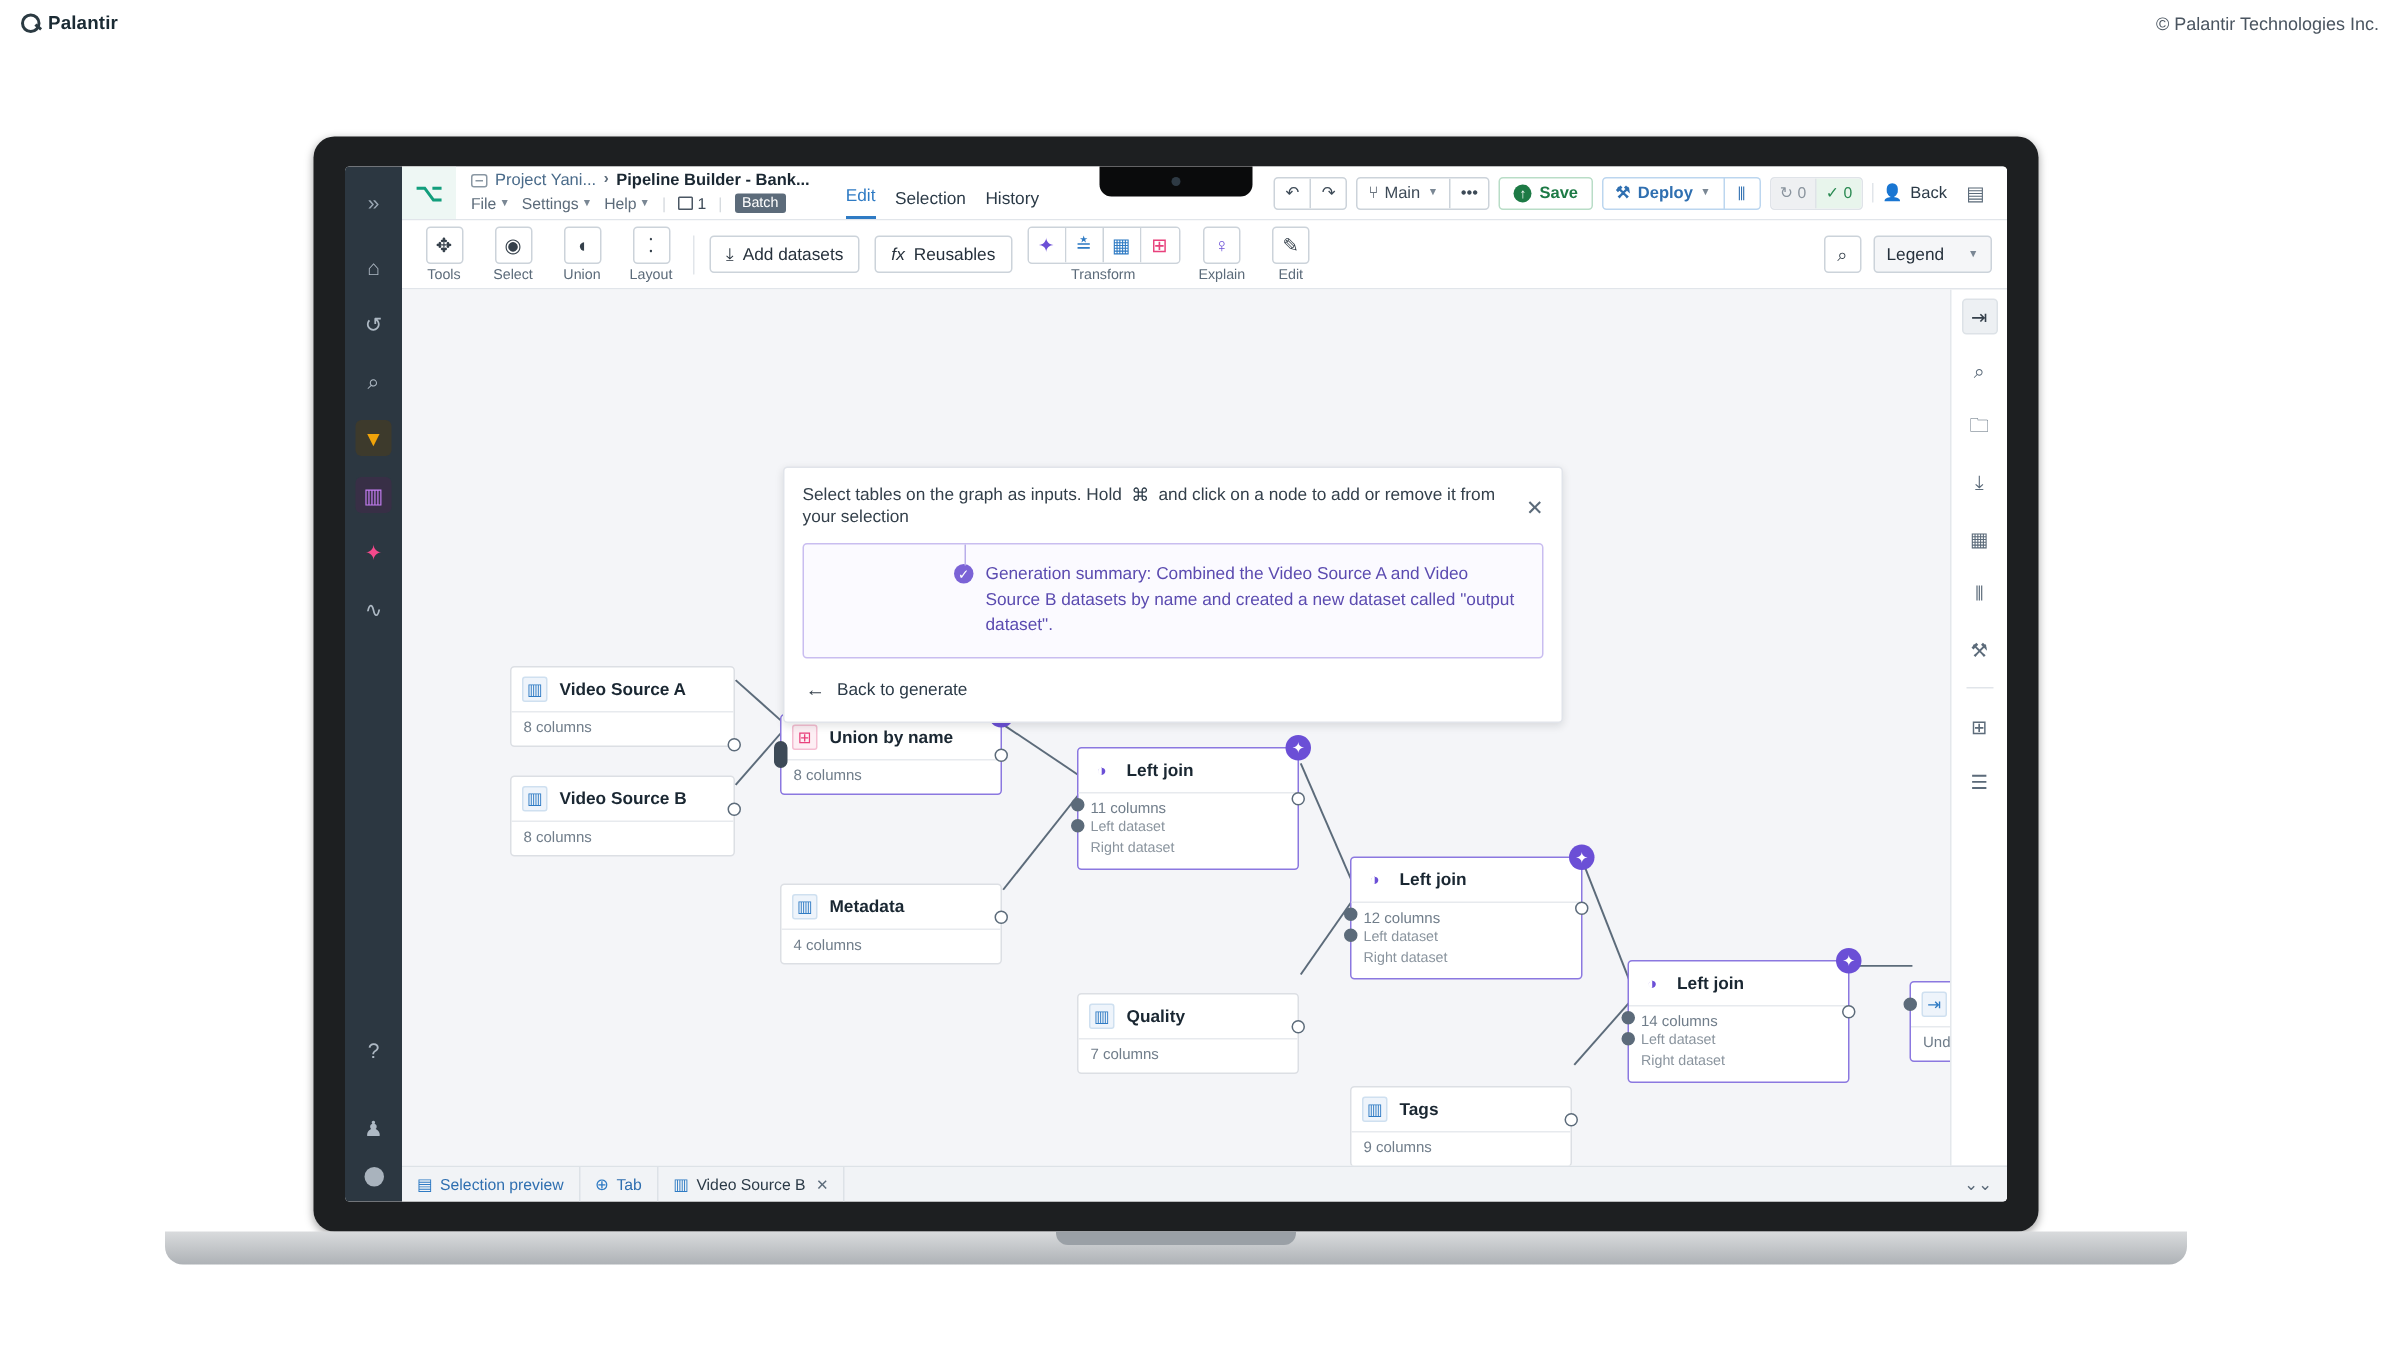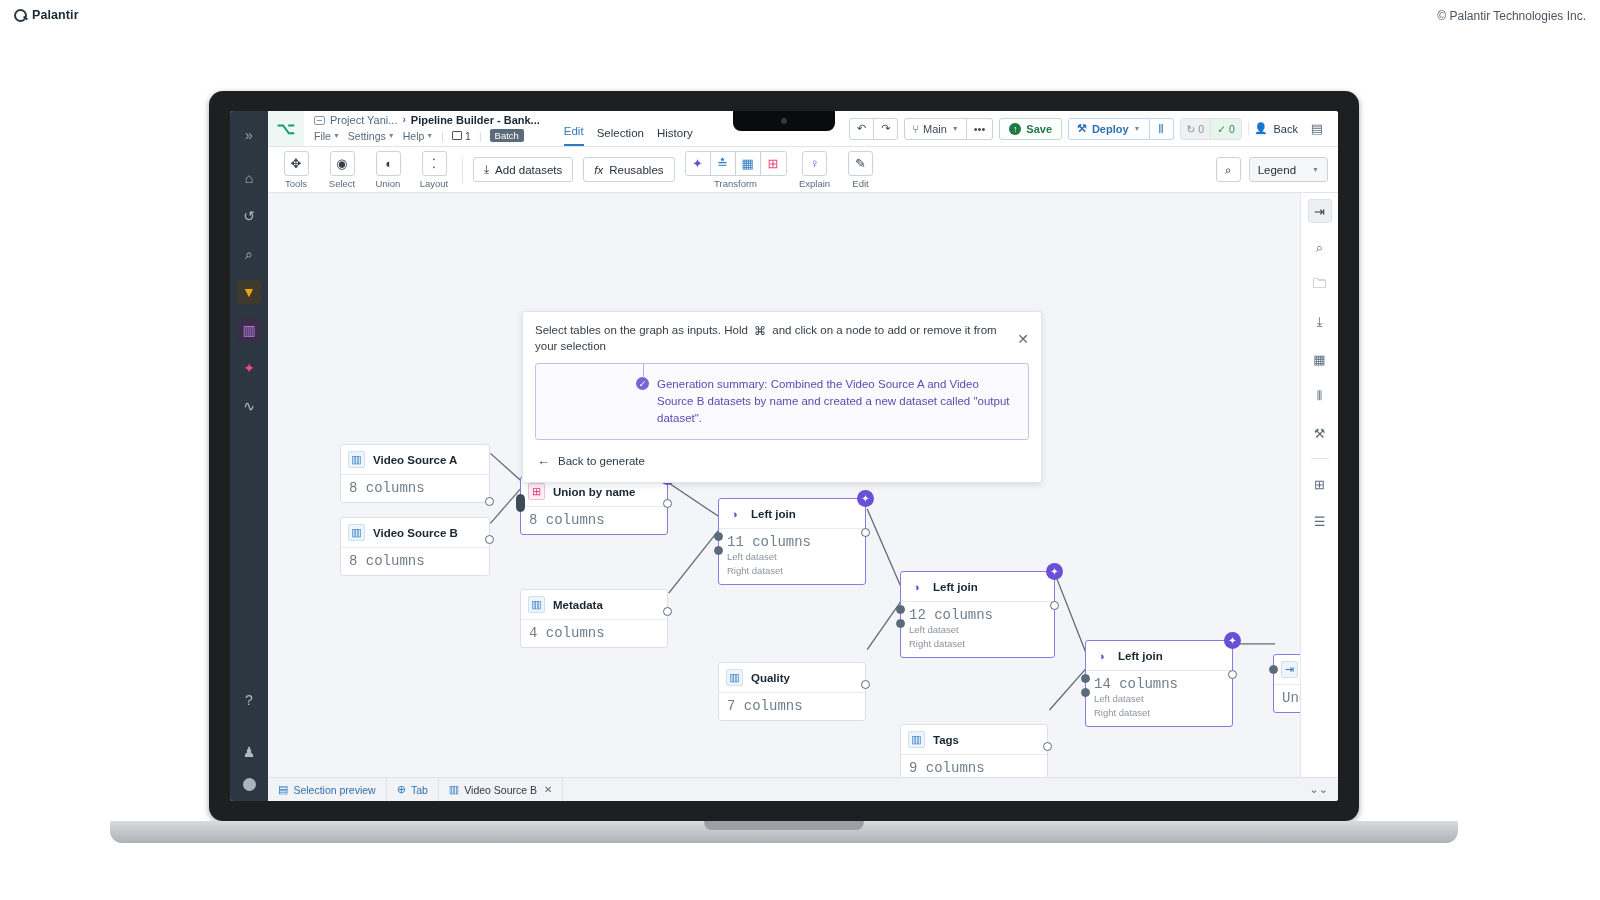--- a/index.html
+++ b/index.html
@@ -154,21 +154,21 @@
   .node { position: absolute; background: #fff; border: 1px solid #dcdfe4; border-radius: 3px; z-index: 5; }
   .node.transform { border: 1px solid #8b78e0; }
   .node-head { display: flex; align-items: center; gap: 8px; padding: 6px 8px 6px 7px; border-bottom: 1px solid #e7eaee; }
   .node-ico { width: 17px; height: 17px; border-radius: 2px; display: flex; align-items: center; justify-content: center; font-size: 11px; flex: 0 0 17px; }
   .ico-table { background: #eef4fb; color: #2f7bc4; border: 1px solid #cfe0f0; }
   .ico-union { background: #fdeff4; color: #e8417c; border: 1px solid #f4bdd1; }
   .ico-join { background: #fff; color: #6b4fd6; }
   .ico-output { background: #eef4fb; color: #2f7bc4; border: 1px solid #cfe0f0; }
   .node-title { font-size: 11.5px; font-weight: 700; color: #1a2732; white-space: nowrap; text-align: right; }
   .node-body { padding: 5px 8px 6px 8px; position: relative; }
-  .node-cols { font-size: 14px; color: #707d8a; font-family: Liberation Mono, monospace; }
+  .node-cols { font-size: 10px; color: #707d8a; }
   .node-port-lbl { font-size: 9.5px; color: #8a949e; line-height: 14px; }
   .badge-plus {
     position: absolute; right: -9px; top: -9px; width: 17px; height: 17px; border-radius: 50%;
     background: #6b4fd6; color: #fff; font-size: 10px; display: flex; align-items: center; justify-content: center;
     z-index: 8;
   }
   .port { position: absolute; width: 9px; height: 9px; border-radius: 50%; background: #fff; border: 1.5px solid #5c6b7a; z-index: 7; }
   .port.filled { background: #5c6b7a; }
   .port.stadium { width: 9px; height: 18px; border-radius: 5px; background: #3d4a57; border-color: #3d4a57; }
 

